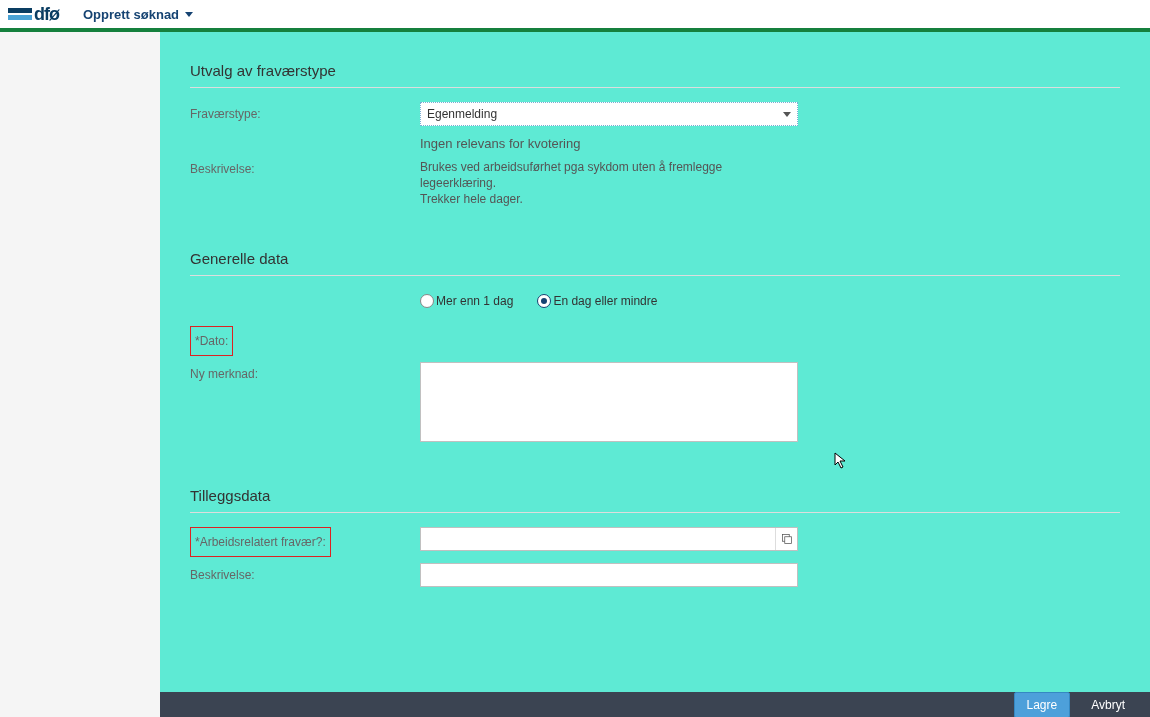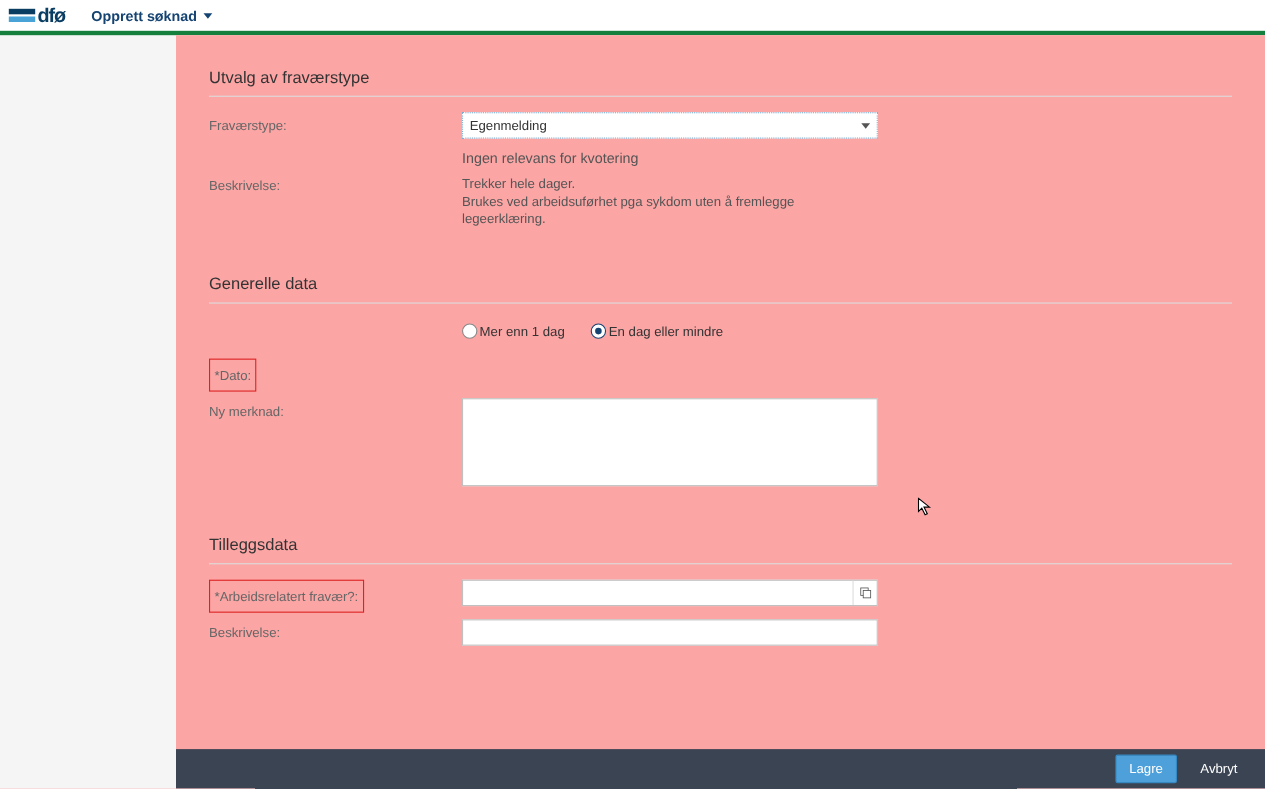--- a/index.html
+++ b/index.html
@@ -46,21 +46,21 @@
       margin-left: 24px;
       color: #154372;
       font-size: 13px;
       font-weight: 600;
       display: flex;
       align-items: center;
       gap: 6px;
       cursor: pointer;
     }
     .content {
-      background: #fca5a5;
+      background: #5eead4;
       position: absolute;
       left: 160px;
       right: 0;
       top: 32px;
       bottom: 0;
       padding: 16px 0 60px 0;
       overflow: hidden;
     }
     .section {
       padding: 0 30px;
@@ -178,21 +178,21 @@
       resize: none;
     }
     .highlight-label {
       border: 1.5px solid #d22;
       padding: 2px 4px;
       display: inline-block;
     }
     .footer {
       position: absolute;
       left: 0; right: 0; bottom: 0;
-      height: 36px;
+      height: 25px;
       background: #3b4452;
       display: flex;
       align-items: center;
       justify-content: flex-end;
       padding: 0 12px;
       gap: 8px;
     }
     .btn {
       height: 26px;
       padding: 0 12px;
@@ -251,22 +251,22 @@
           <span>Egenmelding</span>
           <span class="chevron-down"></span>
         </div>
         <span class="hint">Ingen relevans for kvotering</span>
       </div>
     </div>
 
     <div class="form-row">
       <div class="form-label">Beskrivelse:</div>
       <div class="form-field wide desc-block">
+        <div>Brukes ved arbeidsuførhet pga sykdom uten å fremlegge legeerklæring.</div>
         <div>Trekker hele dager.</div>
-        <div>Brukes ved arbeidsuførhet pga sykdom uten å fremlegge legeerklæring.</div>
       </div>
     </div>
   </div>
 
   <div class="section">
     <div class="section-title">Generelle data</div>
 
     <div class="form-row">
       <div class="form-label"></div>
       <div class="form-field wide">

